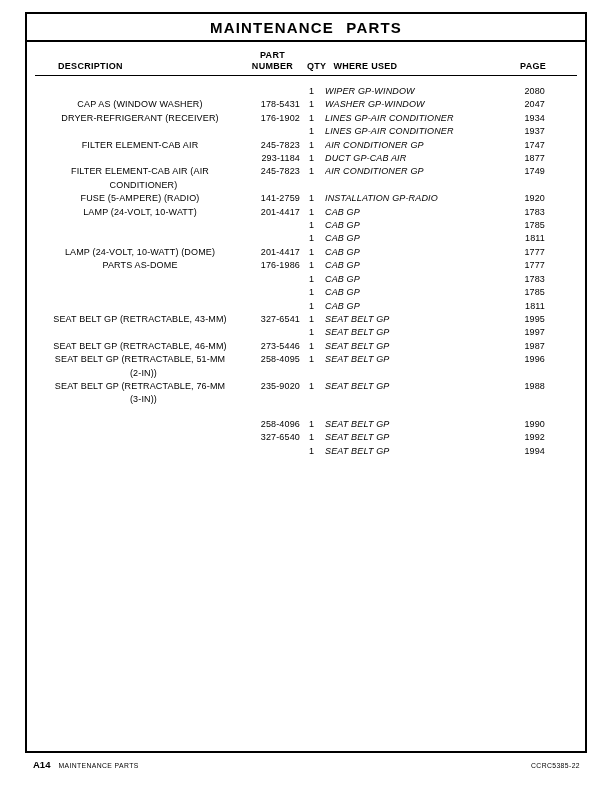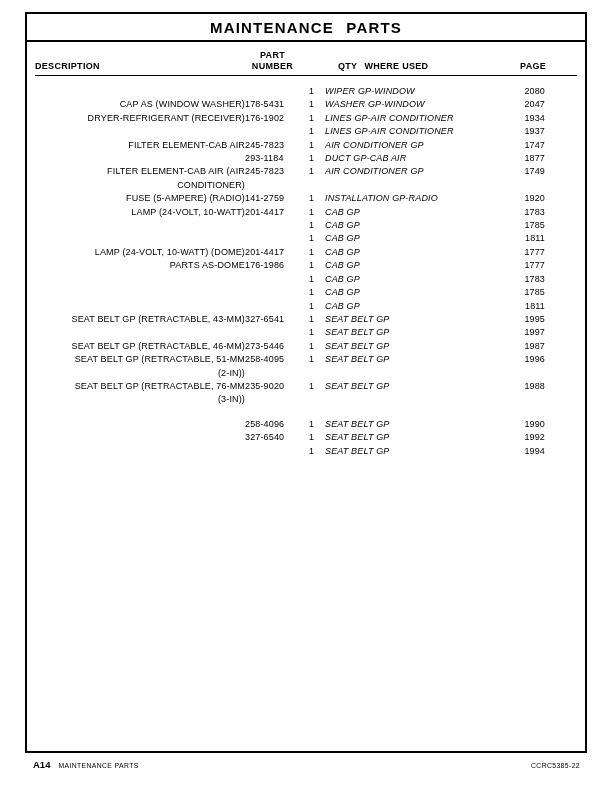--- a/index.html
+++ b/index.html
@@ -37,43 +37,43 @@
     padding: 8px 8px 0 8px;
   }
   .headers {
     display: grid;
     grid-template-columns: 210px 55px 220px 1fr;
     align-items: end;
     font-size: 9px;
     font-weight: 700;
     letter-spacing: 0.3px;
   }
-  .h-desc { text-align: left; }
+  .h-desc { text-align: left; margin-left: 23px; }
   .h-part { text-align: center; line-height: 10.5px; }
-  .h-qtywhere { padding-left: 7px; margin-left: 31px; }
+  .h-qtywhere { padding-left: 7px; }
   .h-qtywhere .h-where { margin-left: 7px; }
   .h-page { text-align: left; padding-right: 32px; }
   .rule {
     border: 0;
     border-top: 1px solid #000000;
     margin: 4px 0 9px 0;
     height: 0;
   }
   .tbody { }
   .trow {
     display: grid;
     grid-template-columns: 210px 55px 25px 195px 1fr;
     font-size: 9px;
     line-height: 13.4px;
     letter-spacing: 0.15px;
   }
   .trow.gap { margin-top: 11px; }
   .cell { white-space: nowrap; overflow: hidden; }
-  .c-desc { text-align: right; }
-  .c-part { text-align: left; }
+  .c-desc { text-align: center; }
+  .c-part { text-align: right; }
   .c-qty { padding-left: 9px; }
   .c-where { text-align: left; font-style: italic; }
   .c-page { text-align: right; padding-right: 32px; }
   .desc-cont { padding-left: 7px; }
   .footer {
     position: absolute;
     left: 33px;
     right: 32px;
     top: 759px;
     display: flex;

